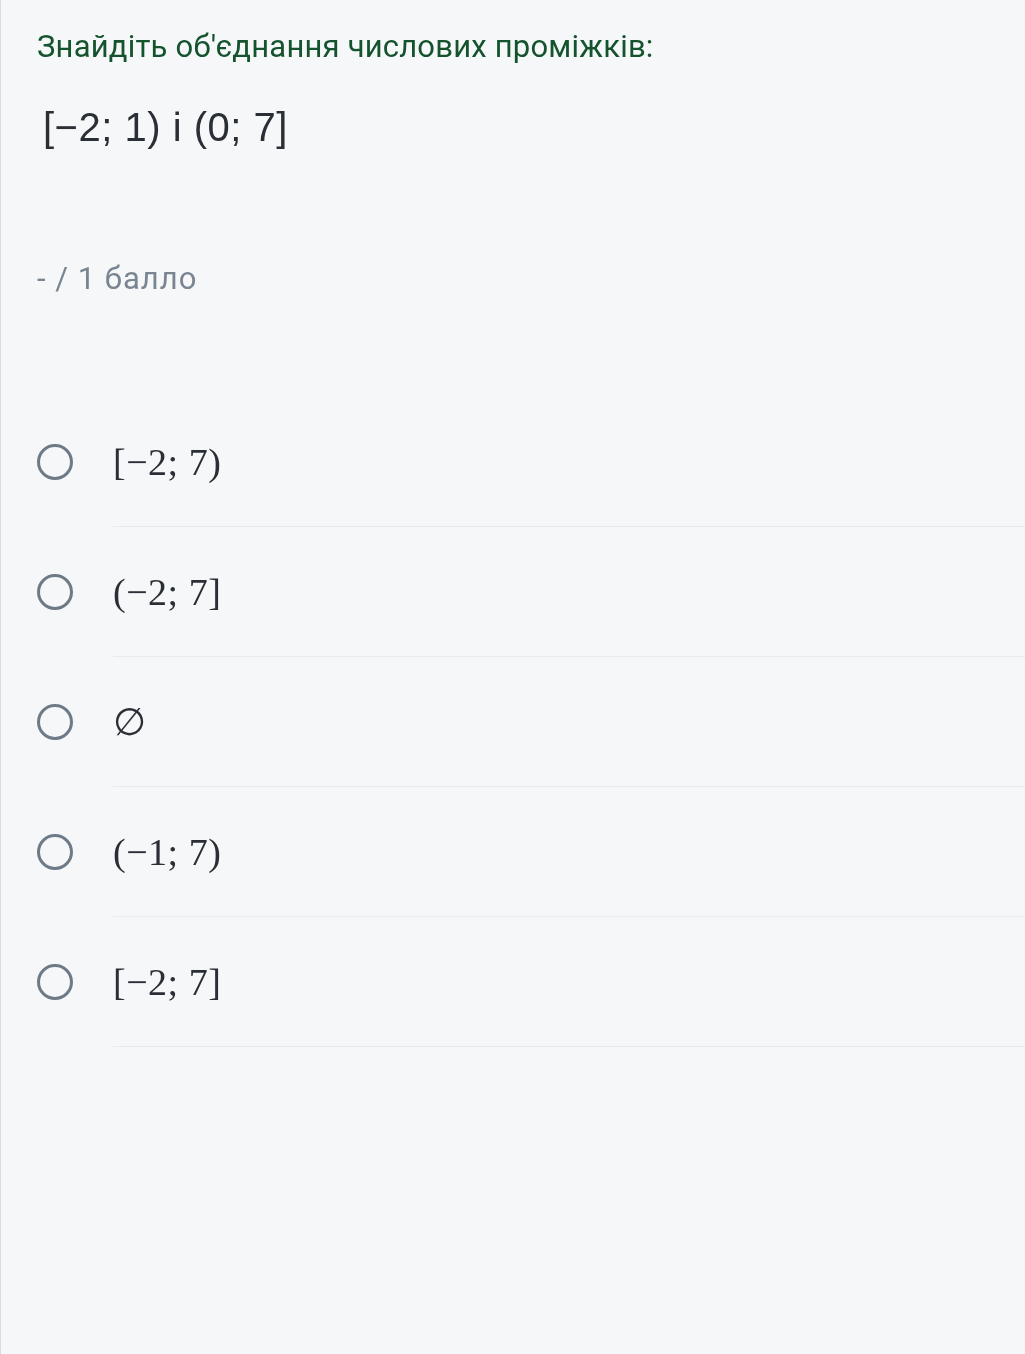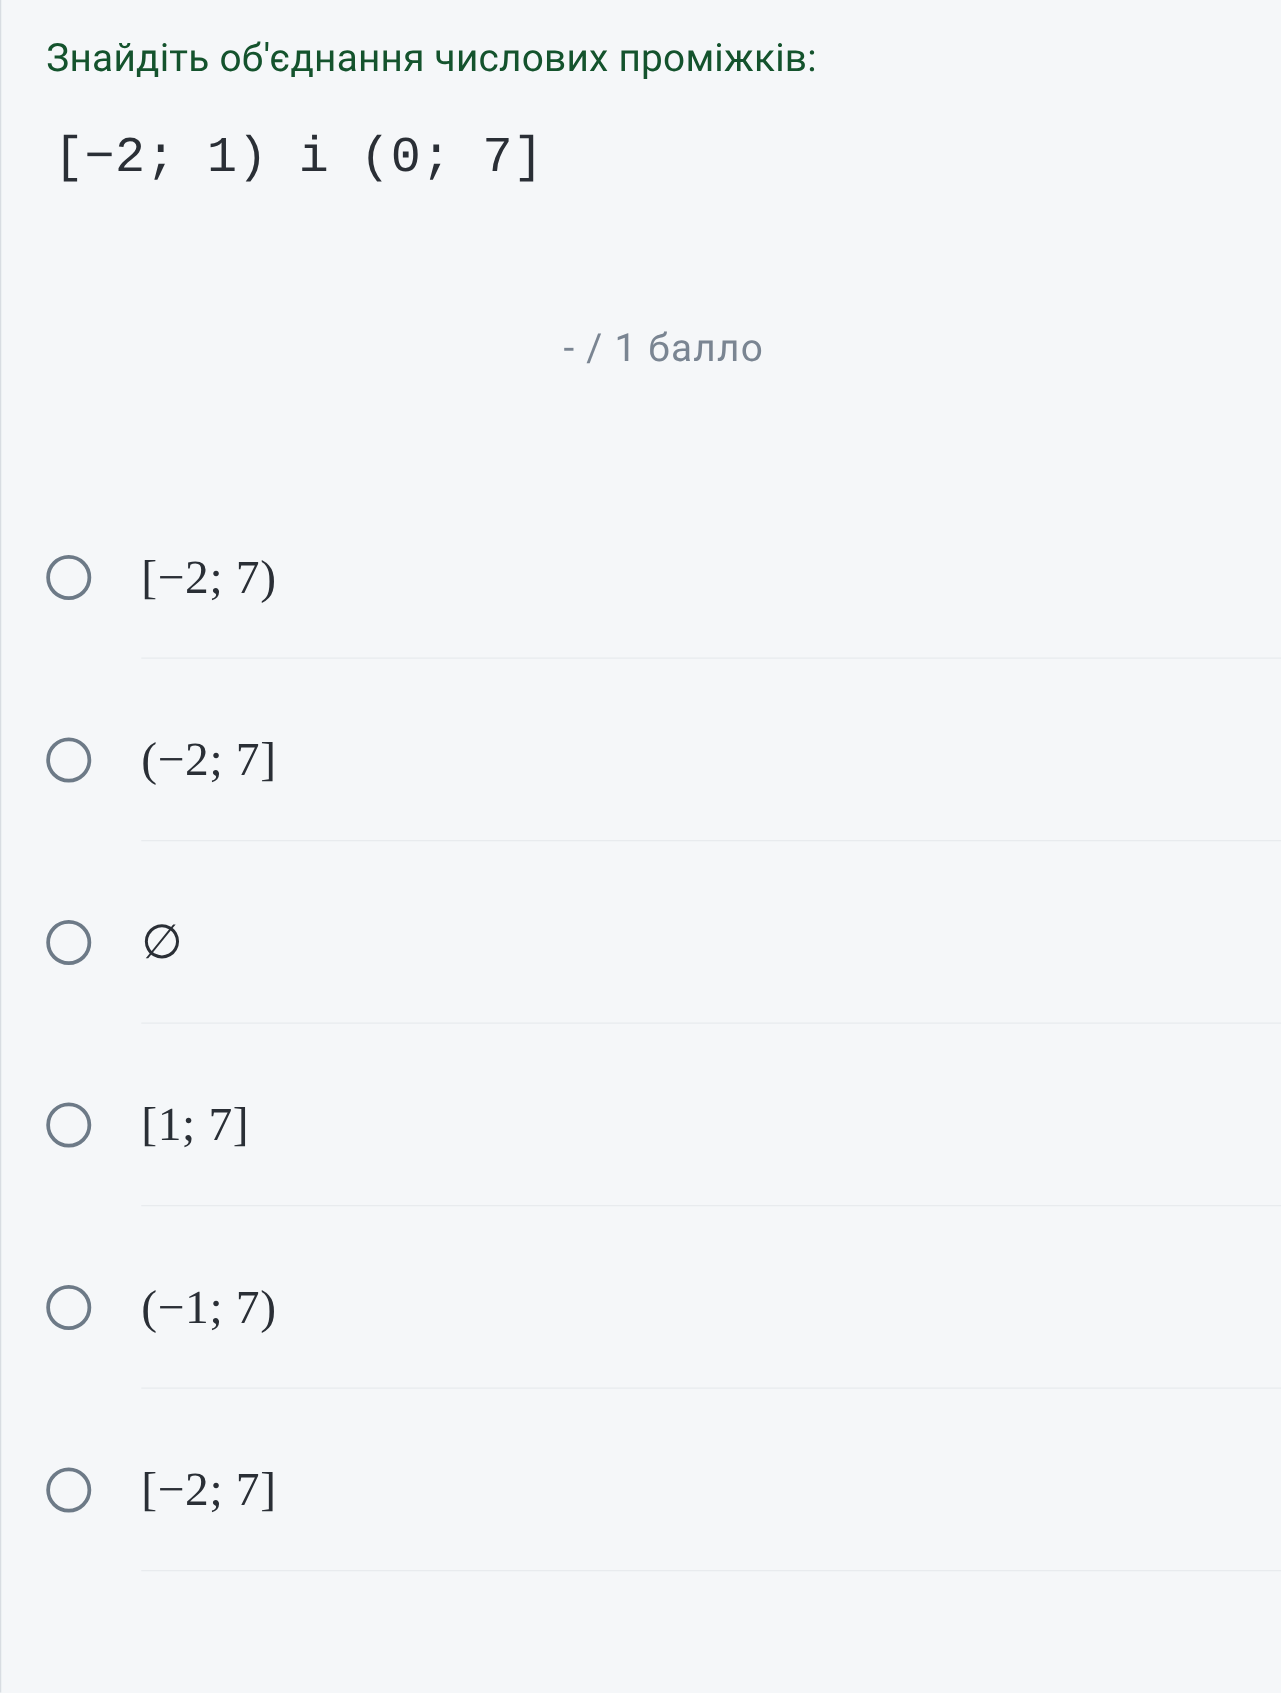--- a/index.html
+++ b/index.html
@@ -19,39 +19,39 @@
       padding: 28px 0 0 36px;
     }
     .question-text {
       font-size: 31px;
       color: #14532d;
       font-weight: 400;
       margin-bottom: 40px;
       letter-spacing: 0.2px;
     }
     .math-expression {
-      font-family: Liberation Mono, monospace;
+      font-family: Liberation Sans, sans-serif;
       font-size: 40px;
       color: #2a2f36;
       margin-left: 6px;
       margin-bottom: 110px;
       letter-spacing: 0.5px;
     }
     .score-row {
-      text-align: center;
+      text-align: left;
       font-size: 31px;
       color: #7a8592;
       padding-right: 0;
       margin-bottom: 100px;
       letter-spacing: 1px;
     }
     .options {
       display: flex;
       flex-direction: column;
-      gap: 16px;
+      gap: 0;
     }
     .option-row {
       display: flex;
       align-items: center;
       height: 130px;
       cursor: pointer;
     }
     .radio-circle {
       width: 36px;
       height: 36px;
@@ -103,26 +103,20 @@
       </div>
     </div>
 
     <div class="option-row">
       <div class="radio-circle"></div>
       <div class="option-label-wrapper">
         <span class="empty-set">∅</span>
       </div>
     </div>
 
-    <div class="option-row">
-      <div class="radio-circle"></div>
-      <div class="option-label-wrapper">
-        <span class="option-label">[1; 7]</span>
-      </div>
-    </div>
 
     <div class="option-row">
       <div class="radio-circle"></div>
       <div class="option-label-wrapper">
         <span class="option-label">(−1; 7)</span>
       </div>
     </div>
 
     <div class="option-row">
       <div class="radio-circle"></div>

